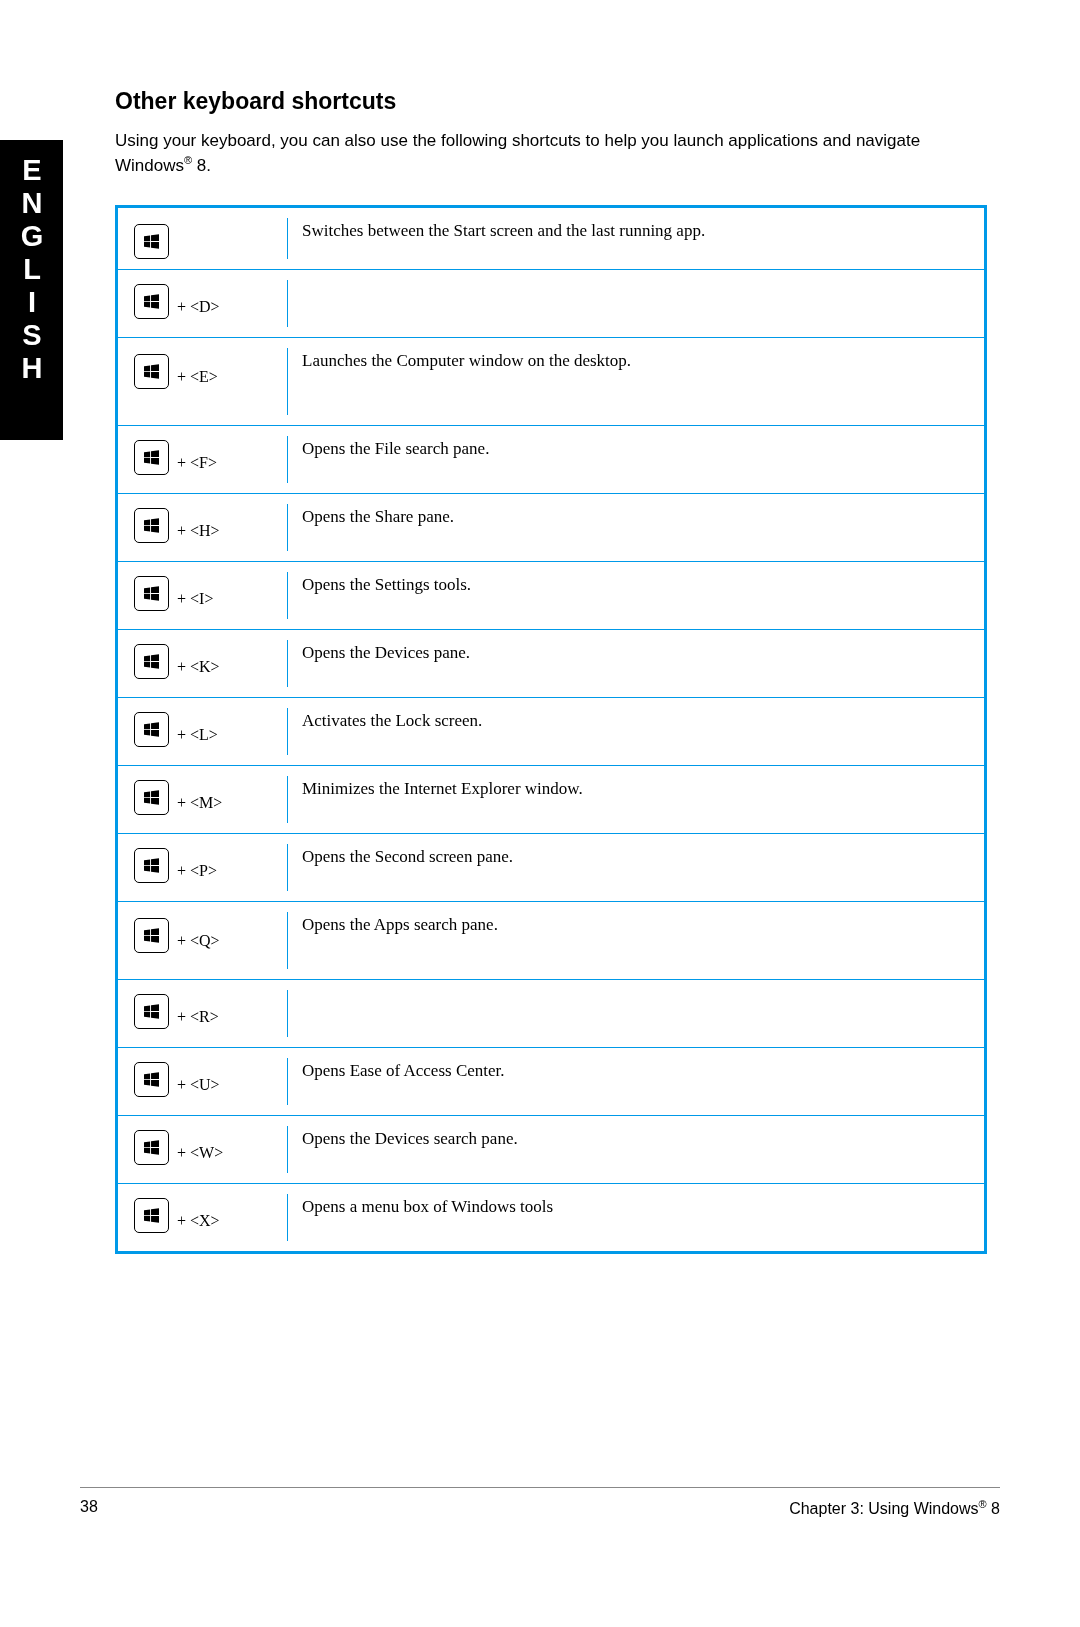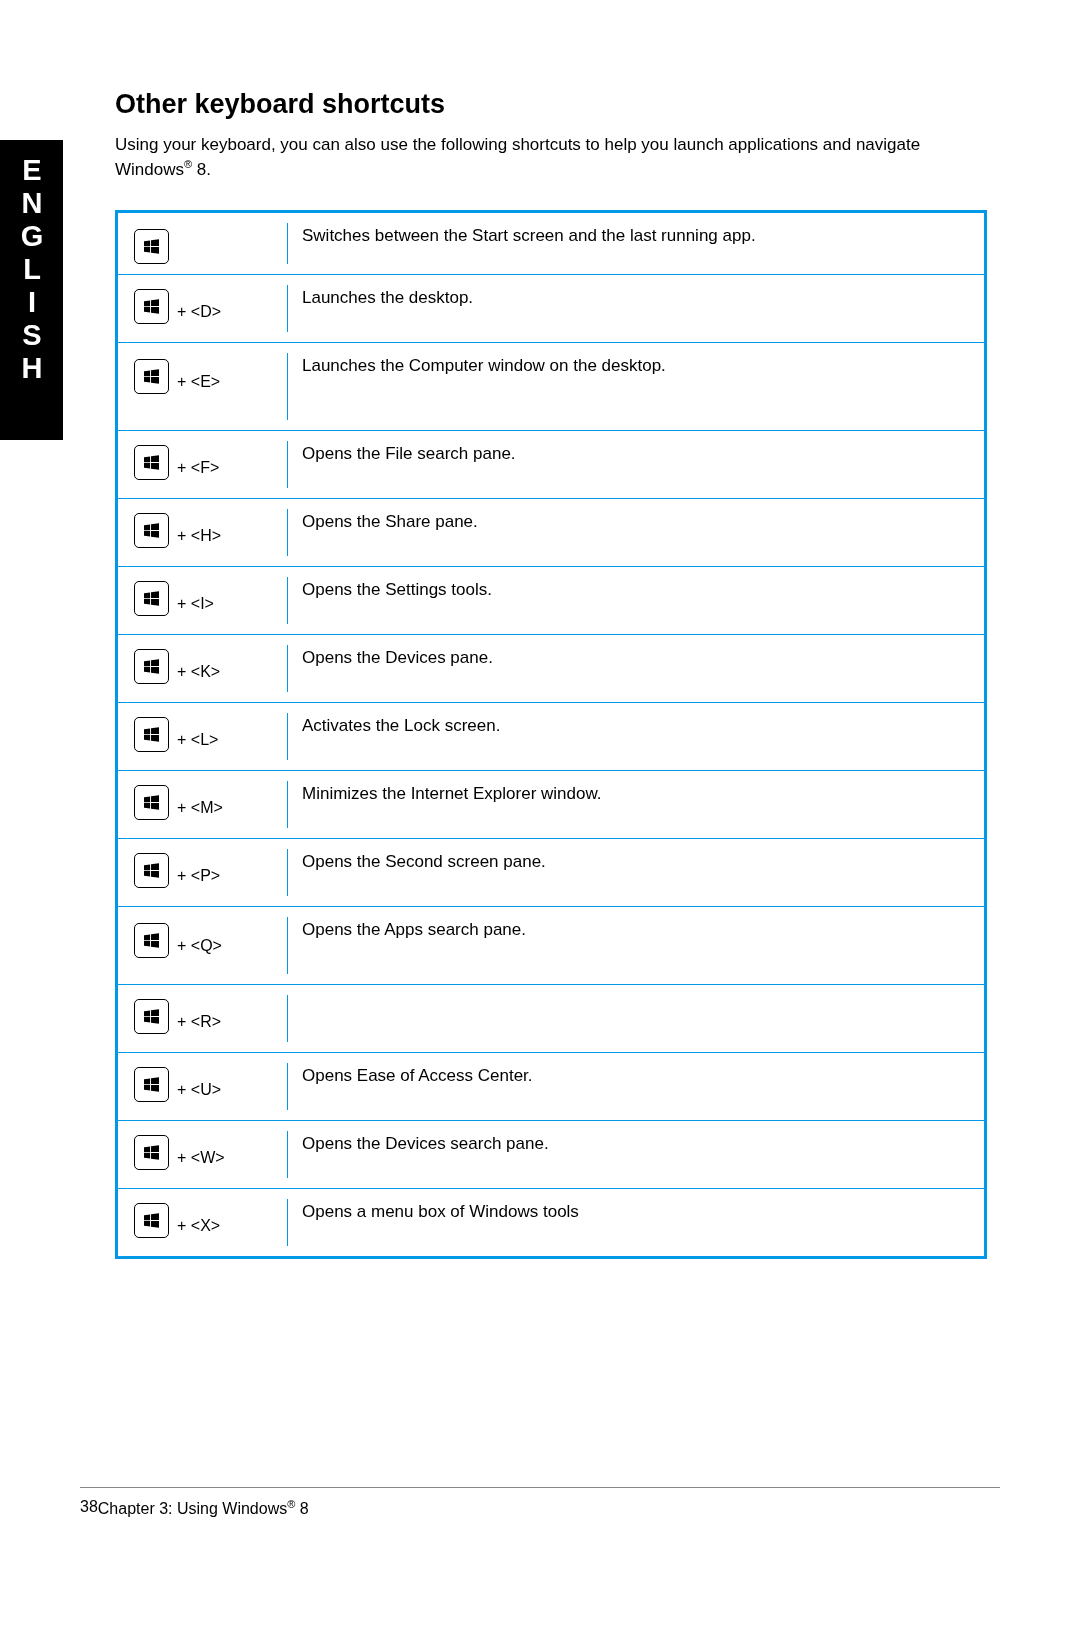--- a/index.html
+++ b/index.html
@@ -30,34 +30,35 @@
       padding-top: 14px;
     }
     .sidebar-tab span { letter-spacing: 1px; }
     .content {
       position: absolute;
       left: 115px;
       top: 88px;
       width: 872px;
     }
     h1 {
-      font-size: 27px;
+      font-size: 23px;
       font-weight: bold;
       margin-bottom: 14px;
       line-height: 1.2;
     }
     .intro {
       font-size: 17px;
       line-height: 1.35;
       margin-bottom: 28px;
     }
     .sup { font-size: 11px; vertical-align: super; }
     .shortcut-box {
       border: 3px solid #0099e8;
       width: 872px;
+      font-family: Liberation Serif, serif;
     }
     .row {
       display: flex;
       border-bottom: 1px solid #0099e8;
       min-height: 56px;
       align-items: flex-start;
       padding: 10px 0 10px 0;
     }
     .row.tall { min-height: 78px; }
     .row.taller { min-height: 88px; }
@@ -97,20 +98,21 @@
       position: relative;
       top: -3px;
     }
     .footer {
       position: absolute;
       left: 80px;
       bottom: 109px;
       width: 920px;
       border-top: 1px solid #888;
       display: flex;
+      justify-content: space-between;
       padding-top: 10px;
       font-size: 16px;
     }
   </style>
 </head>
 <body>
 
 <div class="sidebar-tab">
   <span>ENGLISH</span>
 </div>
@@ -137,21 +139,20 @@
 
     <div class="row">
       <div class="key-col">
         <span class="winkey">
           <svg viewBox="0 0 16 16">
               <path fill="#000" d="M0 2.5L6.5 1.6v6H0zM7.5 1.45L16 0.3v7.2H7.5zM0 8.5h6.5v6L0 13.5zM7.5 8.5H16v7.2l-8.5-1.15z"></path>
             </svg>
         </span>
         <span class="plus-text"> + &lt;D&gt;</span>
       </div>
-      <div class="desc-col">Launches the desktop.</div>
     </div>
 
     <div class="row taller">
       <div class="key-col" style="align-items:flex-start;padding-top:6px;">
         <span class="winkey">
           <svg viewBox="0 0 16 16">
               <path fill="#000" d="M0 2.5L6.5 1.6v6H0zM7.5 1.45L16 0.3v7.2H7.5zM0 8.5h6.5v6L0 13.5zM7.5 8.5H16v7.2l-8.5-1.15z"></path>
             </svg>
         </span>
         <span class="plus-text" style="top:14px;"> + &lt;E&gt;</span>

